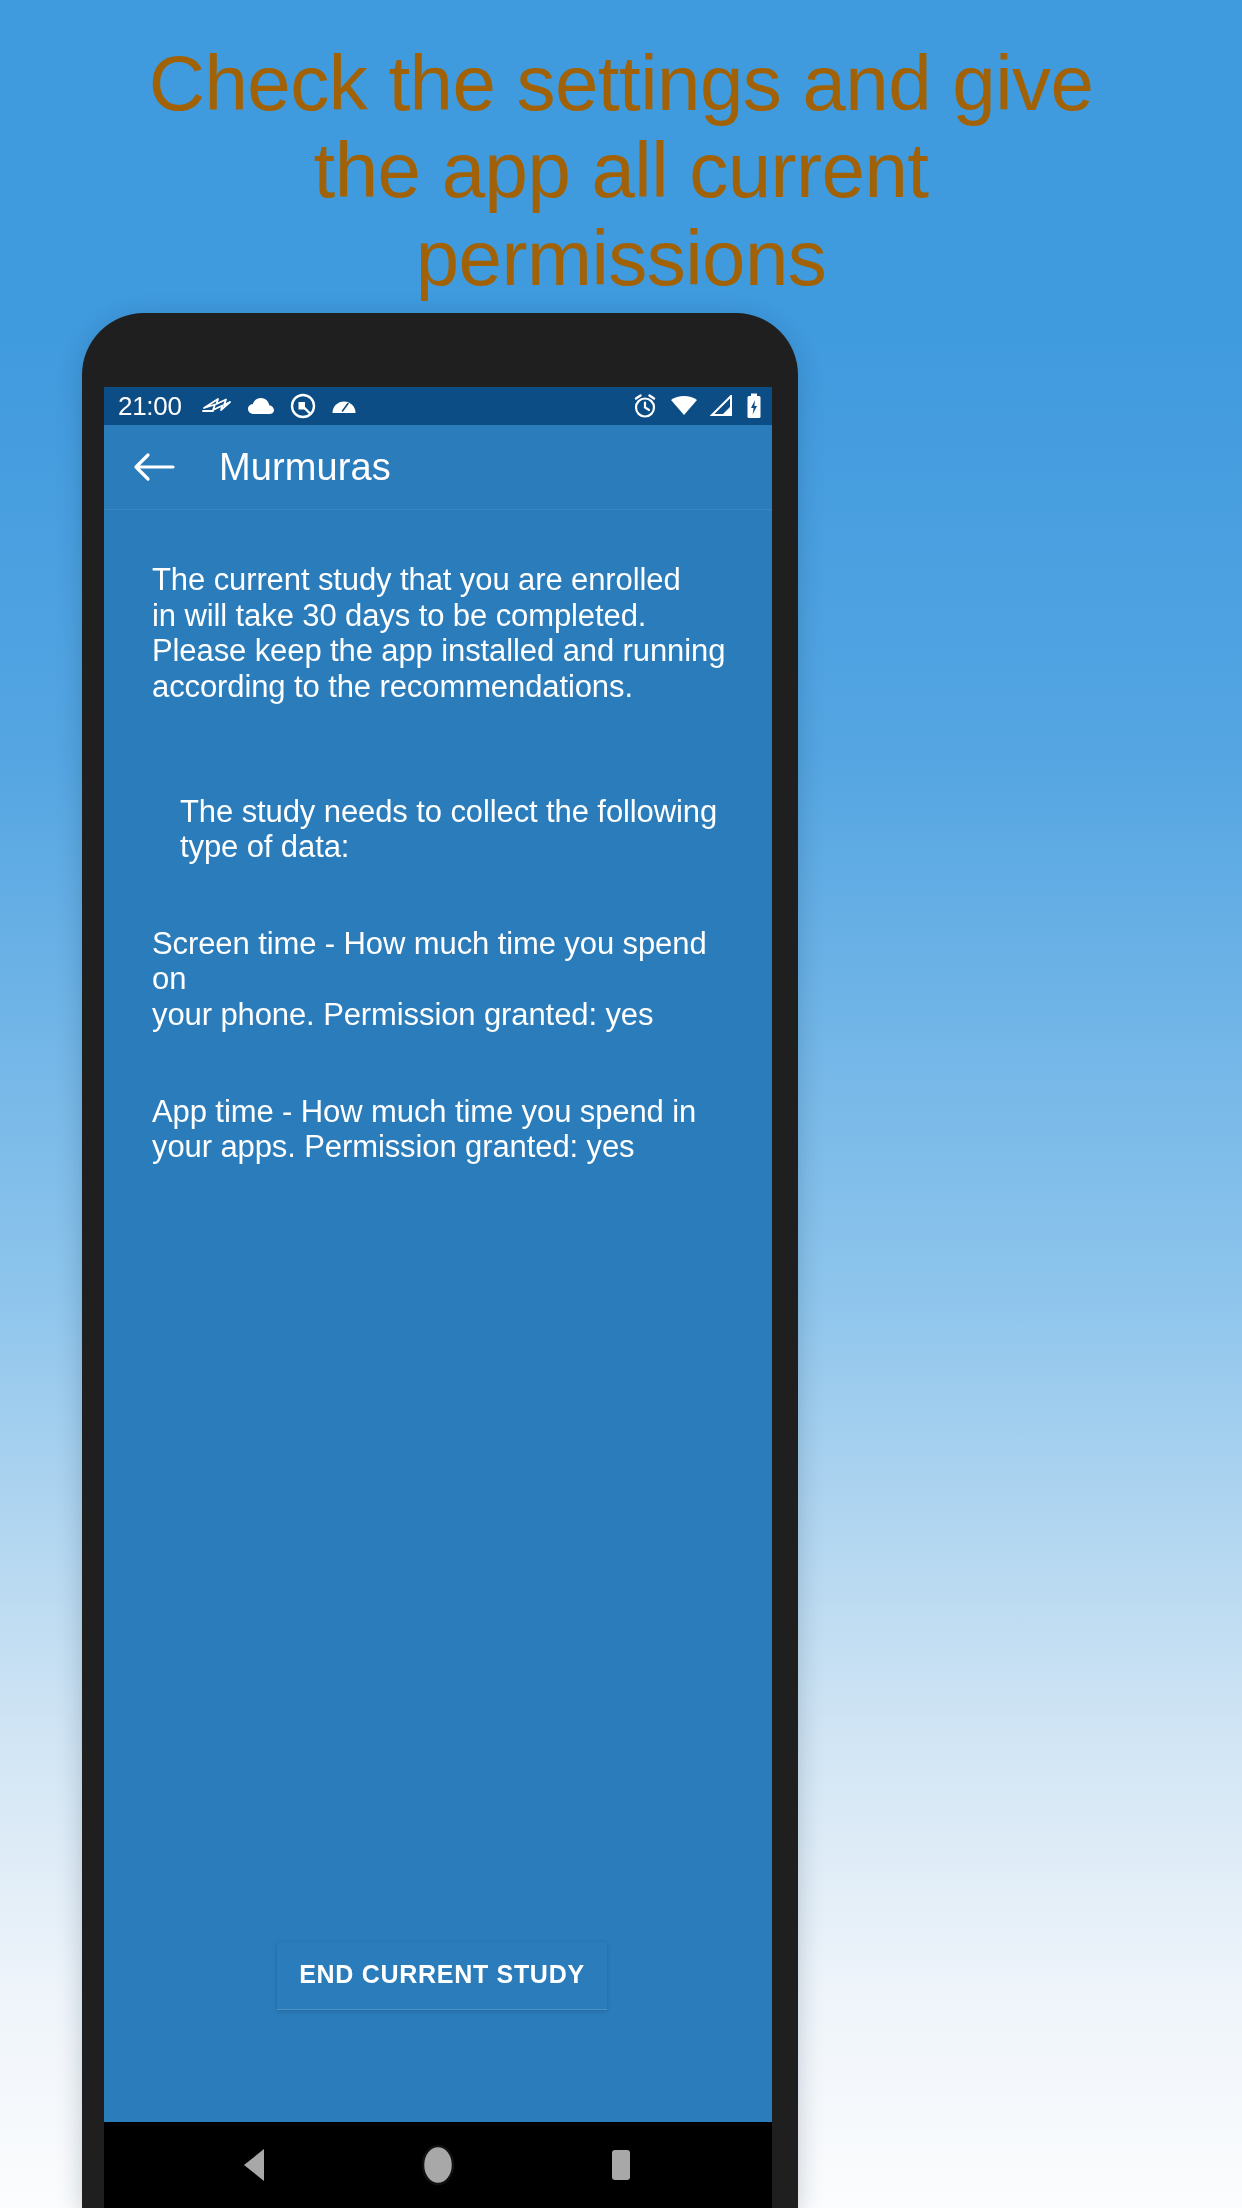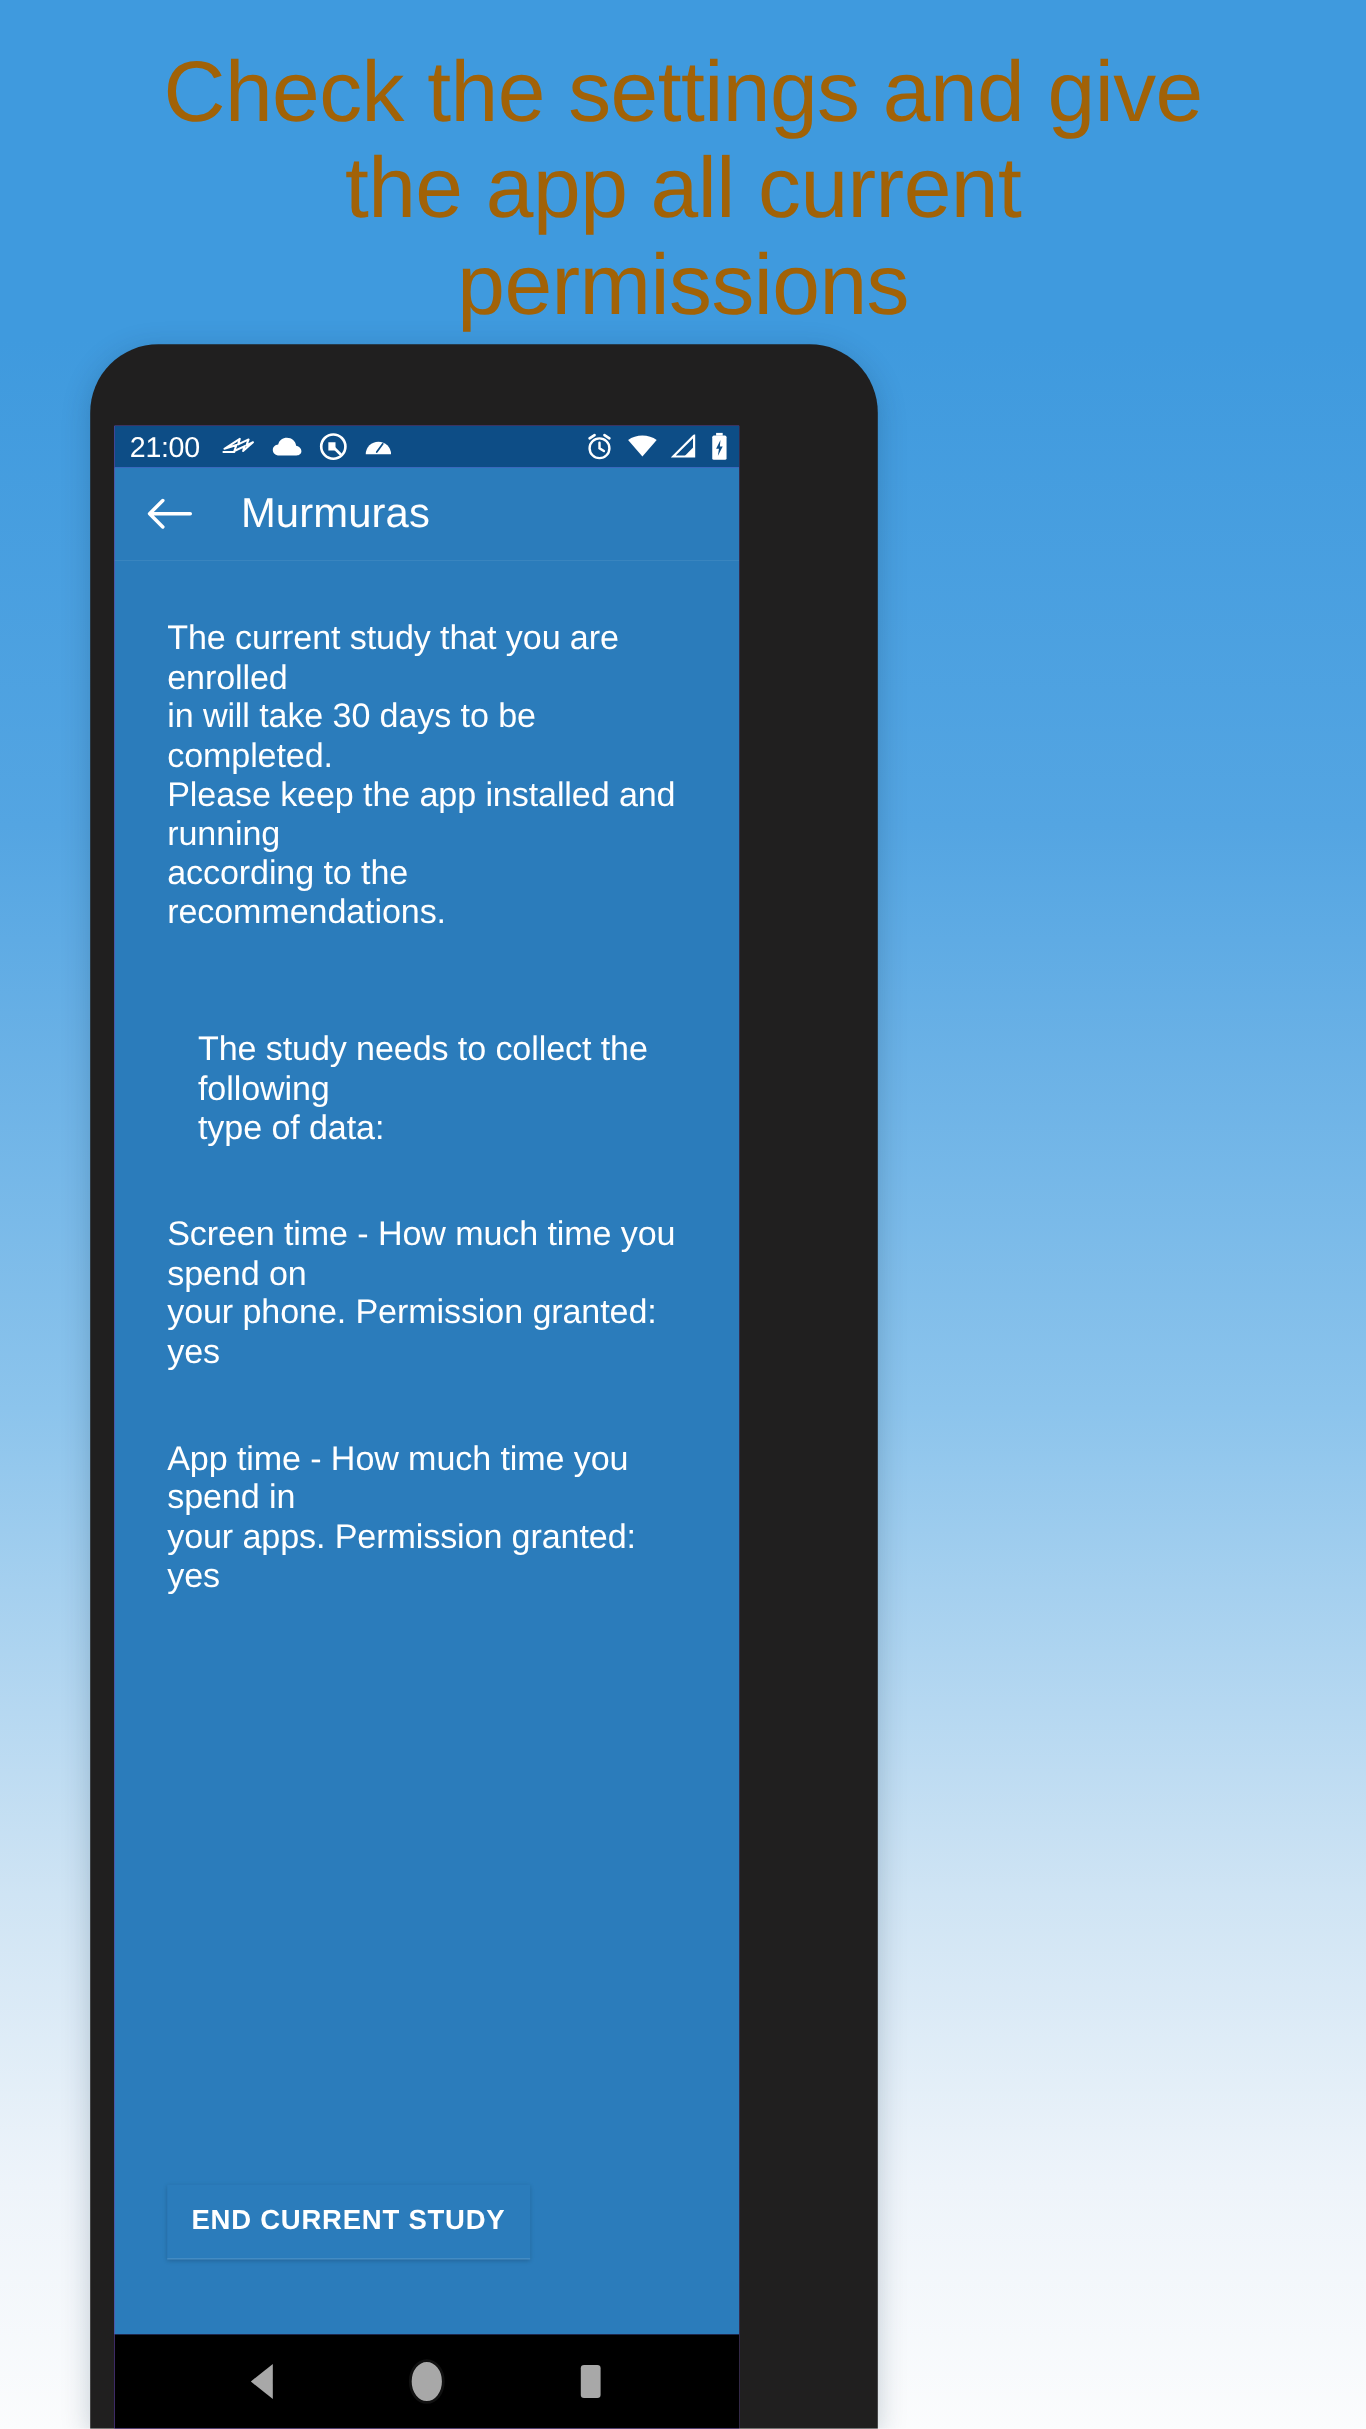--- a/index.html
+++ b/index.html
@@ -43,23 +43,23 @@
     height:1895px;
     background:#201f1f;
     border-top-left-radius:62px;
     border-top-right-radius:62px;
     overflow:hidden;
     box-shadow:0 6px 26px rgba(10,40,70,0.22);
   }
   .phone-inner {
     position:absolute;
     left:22px; top:74px;
-    width:568px;
+    width:668px;
     height:1821px;
-    background:#8b5cf6;
+    background:#0ea5e9;
     display:flex;
     flex-direction:column;
     overflow:hidden;
   }
 
   
   .statusbar {
     height:38px;
     background:#0d4d86;
     display:flex;
@@ -132,21 +132,22 @@
     letter-spacing:-0.1px;
     white-space:pre-line;
   }
   .para.gap-lg { margin-top:60px;margin-left:28px; }
   .para.gap-md { margin-top:32px; }
 
   
   .btn-area {
     margin-top:auto;
     display:flex;
-    padding-bottom:68px;
+    justify-content:center;
+    padding-bottom:112px;
   }
   .end-study-btn {
     min-width:258px;
     padding:18px 22px 20px 22px;
     background:#2b7cbb;
     color:#ffffff;
     font-size:25px;
     font-weight:700;
     letter-spacing:0.7px;
     text-align:center;

